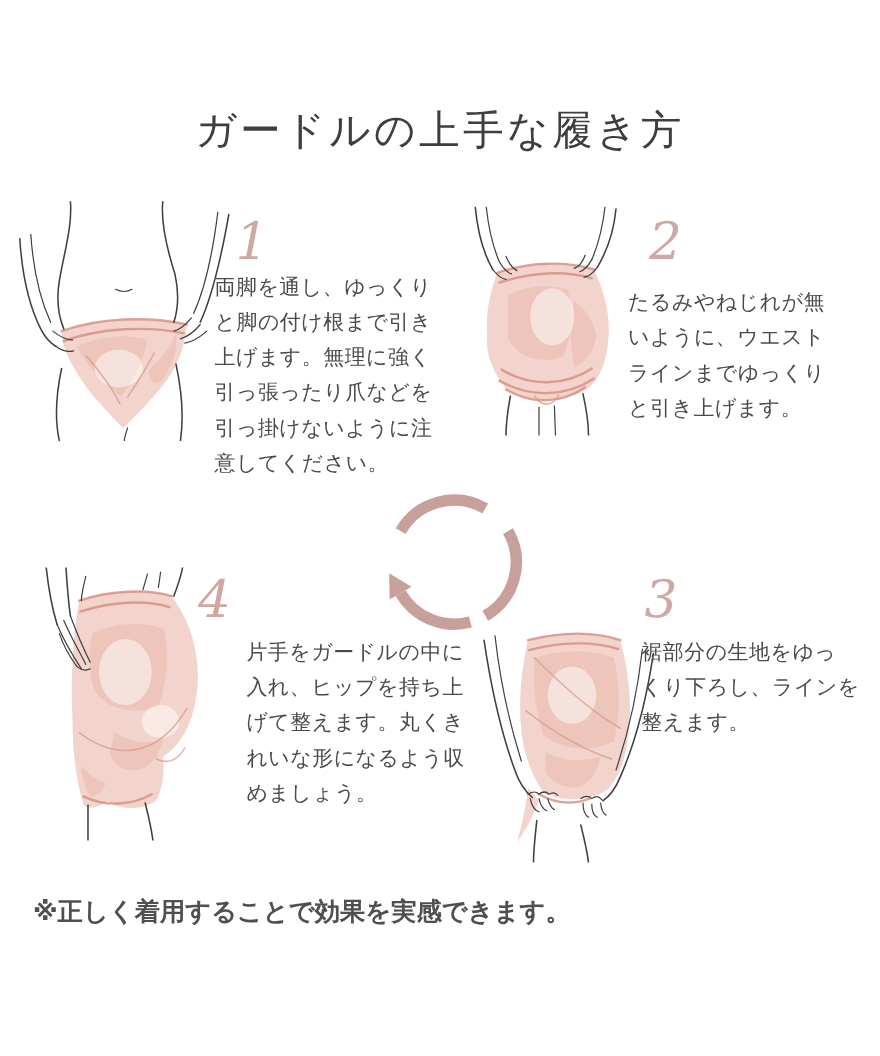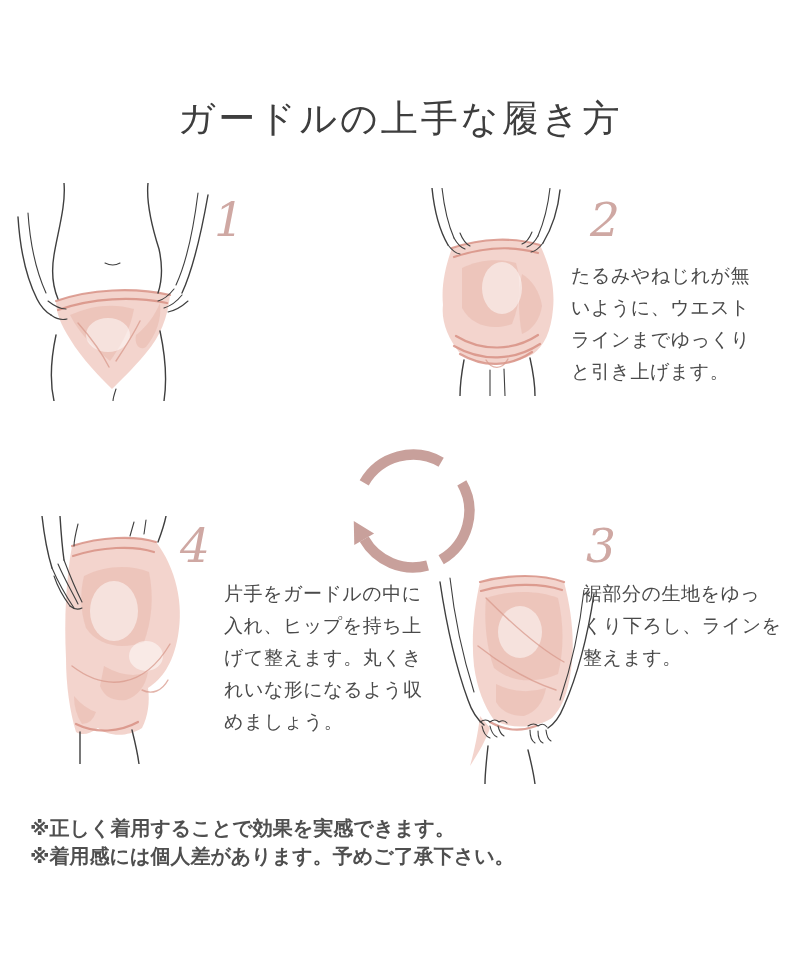--- a/index.html
+++ b/index.html
@@ -26,21 +26,21 @@
     color:#cfa8a3;
   }
   .step-text{
     position:absolute;margin:0;
     font-size:19px;line-height:32px;letter-spacing:0.5px;
     color:#4a4a4a;
     white-space:pre-line;
   }
   .note{
     position:absolute;left:30px;margin:0;
-    font-size:20px;line-height:28px;
+    font-size:23px;line-height:28px;
     font-weight:600;color:#4f4f4f;
     white-space:pre-line;
   }
   .illus{position:absolute;}
   
   .ln{fill:none;stroke:#3f3f3f;stroke-width:1.4;stroke-linecap:round;stroke-linejoin:round;}
   .ln2{fill:none;stroke:#3f3f3f;stroke-width:1.1;stroke-linecap:round;stroke-linejoin:round;}
   .gfill{fill:#f1ccc4;opacity:.85;}
   .gdark{fill:#e2a89b;opacity:.35;}
   .glight{fill:#ffffff;opacity:.5;}
@@ -80,20 +80,26 @@
     <path class="ln2" d="M186,10 C182,42 176,76 164,102"></path>
     <path class="ln2" d="M162,106 q-8,10 -16,12"></path>
     <path class="ln2" d="M170,112 q-8,10 -18,13"></path>
     <path class="ln2" d="M176,118 q-10,9 -20,11"></path>
 
     <path class="ln" d="M44,152 C38,180 38,200 42,218"></path>
     <path class="ln" d="M148,148 C154,176 155,198 152,218"></path>
     <path class="ln2" d="M104,206 C102,212 101,215 101,218"></path>
   </svg>
   <div class="step-number" style="left:214px;top:196px;">1</div>
+  <p class="step-text" style="left:195px;top:246px;width:210px;">両脚を通し、ゆっくり
+と脚の付け根まで引き
+上げます。無理に強く
+引っ張ったり爪などを
+引っ掛けないように注
+意してください。</p>
 
   <svg class="illus" style="left:402px;top:188px;" width="188" height="208" viewBox="0 0 188 208">
 
     <path class="gfill" d="M50,60 C80,50 112,49 138,57 C149,80 153,102 151,121 C149,144 142,158 131,166 C108,179 74,179 57,164 C46,150 39,133 41,117 C39,96 44,77 50,60 Z"></path>
     <path class="gdark" d="M60,80 C76,72 96,70 114,75 C120,96 118,116 110,136 C90,143 70,138 60,120 Z"></path>
     <path class="gdark" d="M120,86 C130,92 138,104 140,118 C138,132 130,142 120,146 C116,126 116,104 120,86 Z"></path>
     <ellipse class="glight" cx="100" cy="100" rx="20" ry="26"></ellipse>
     <path class="gline" d="M50,60 C80,50 112,49 138,57"></path>
     <path class="gline" d="M52,69 C82,59 112,58 136,65"></path>
     <path class="gline" d="M54,148 C80,164 112,163 136,147"></path>
@@ -197,15 +203,14 @@
 
     <path class="ln" d="M64,192 C62,210 61,220 61,230"></path>
     <path class="ln" d="M104,196 C108,212 110,222 111,230"></path>
   </svg>
   <div class="step-number" style="left:586px;top:522px;">3</div>
   <p class="step-text" style="left:571px;top:578px;width:220px;margin-left:12px;">裾部分の生地をゆっ
 くり下ろし、ラインを
 整えます。</p>
 
   <p class="note" style="top:814px;">※正しく着用することで効果を実感できます。</p>
-  <p class="note" style="top:842px;">※着用感には個人差があります。予めご了承下さい。</p>
 
 </div>
 
 </body></html>

